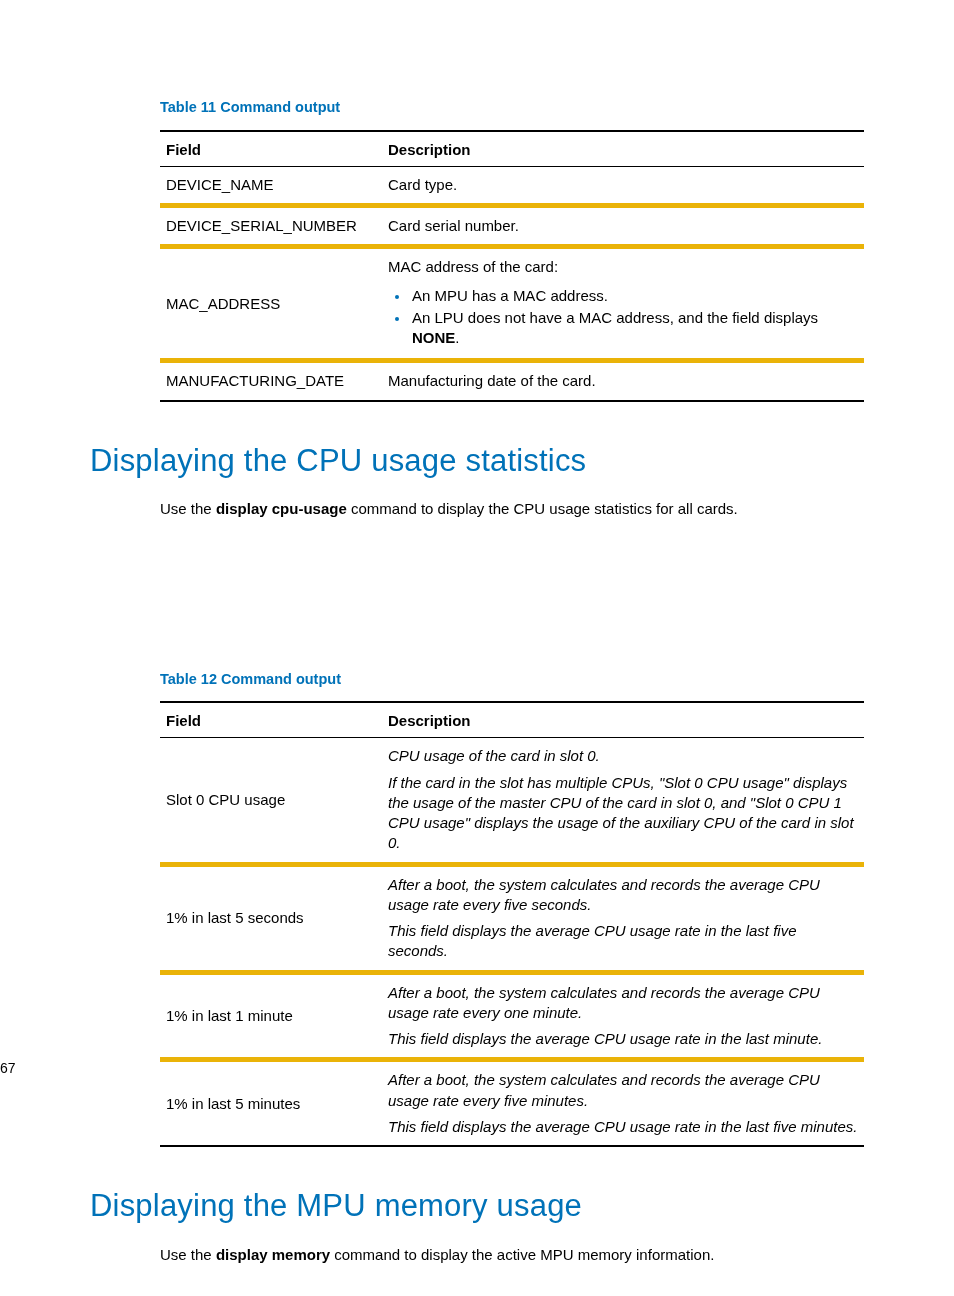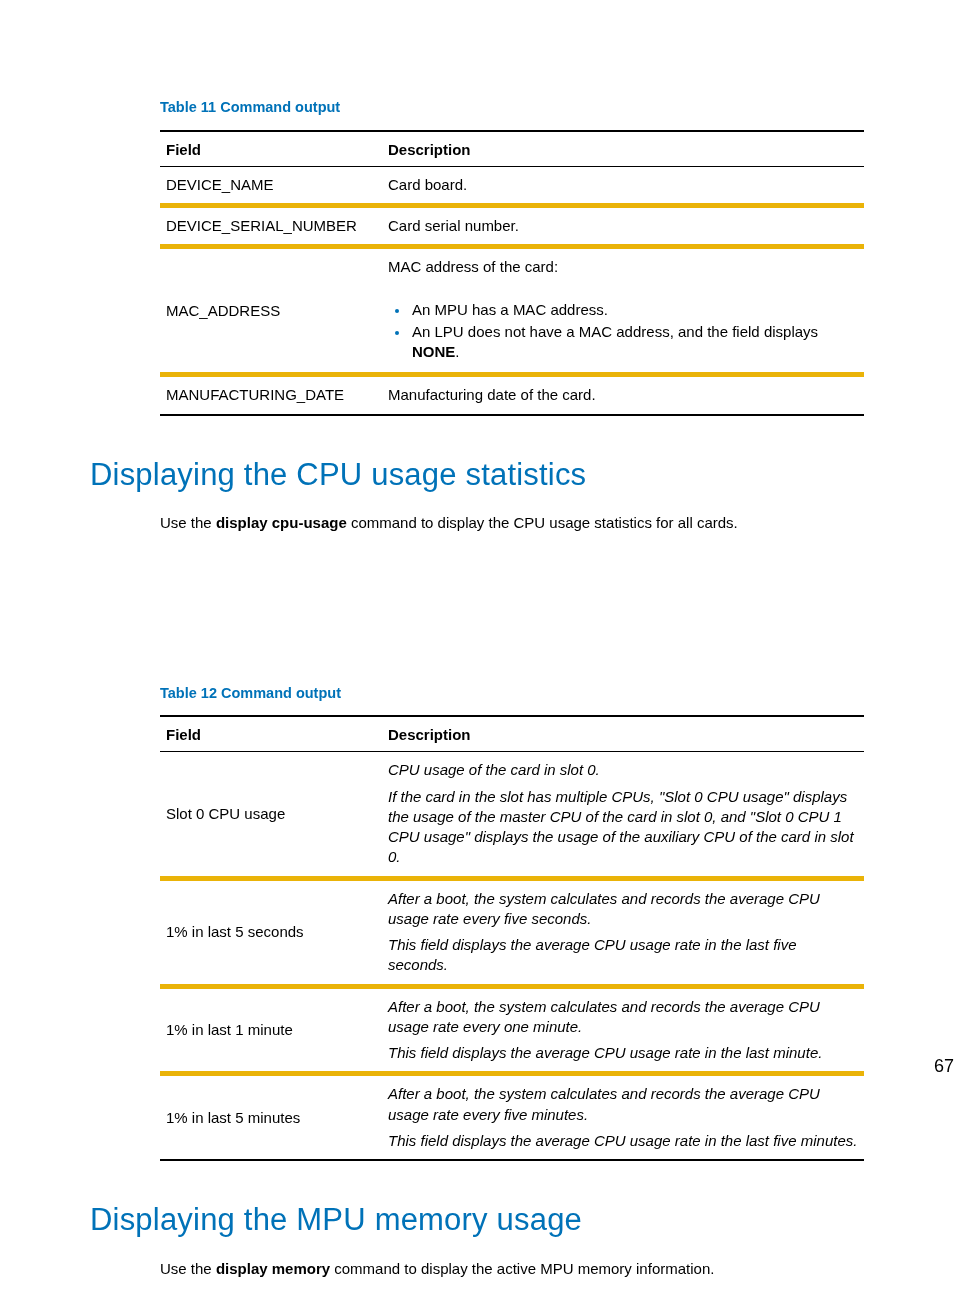--- a/index.html
+++ b/index.html
@@ -47,21 +47,21 @@
     padding: 8px 6px 8px 6px;
     border-bottom: 5px solid #eab308;
   }
   table.cmd tbody tr:last-child td {
     border-bottom: 2.5px solid #000;
   }
   table.cmd td:first-child, table.cmd th:first-child {
     width: 210px;
   }
   ul.bullets {
-    margin: 22px 0 0 0;
+    margin: 8px 0 0 0;
     padding: 0 0 0 22px;
   }
   ul.bullets li {
     margin: 2px 0;
     padding-left: 2px;
   }
   ul.bullets li::marker {
     color: #0072b8;
     font-size: 14px;
   }
@@ -76,42 +76,42 @@
     margin: 0 0 10px 70px;
     font-size: 15px;
   }
   .b { font-weight: 700; }
   .desc-block p { margin: 0 0 6px 0; font-style: italic; }
   .desc-block p:last-child { margin-bottom: 0; }
   .page-num {
     position: absolute;
     bottom: 54px;
     left: 0; right: 0;
-    text-align: right;
-    font-size: 18px;
+    text-align: left;
+    font-size: 14px;
   }
   .code-gap { height: 140px; }
 </style>
 </head>
 <body>
 
 <div class="page">
 
   <div class="table-caption">Table 11 Command output</div>
   <table class="cmd">
     <thead>
       <tr>
         <th>Field</th>
         <th>Description</th>
       </tr>
     </thead>
     <tbody>
       <tr>
         <td>DEVICE_NAME</td>
-        <td>Card board.</td>
+        <td>Card type.</td>
       </tr>
       <tr>
         <td>DEVICE_SERIAL_NUMBER</td>
         <td>Card serial number.</td>
       </tr>
       <tr>
         <td>MAC_ADDRESS</td>
         <td>
           <div>MAC address of the card:</div>
           <ul class="bullets">

